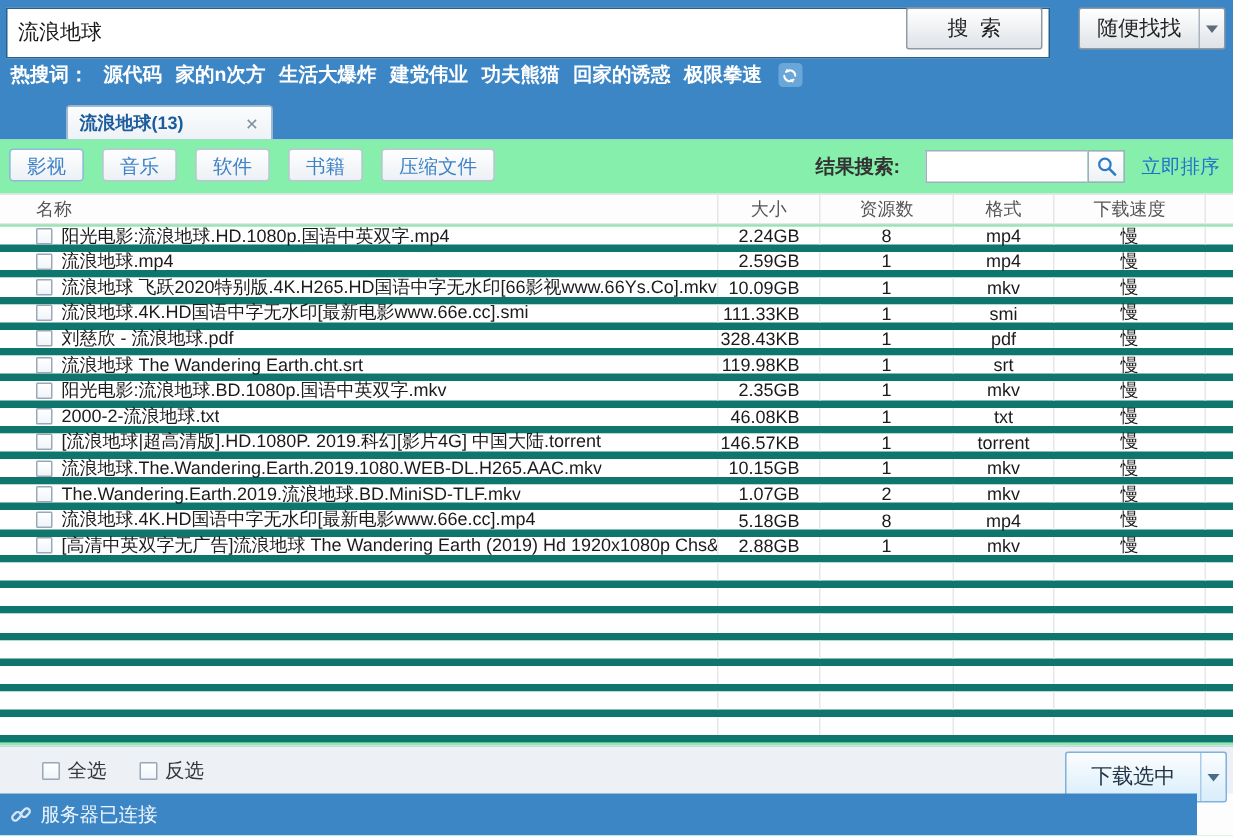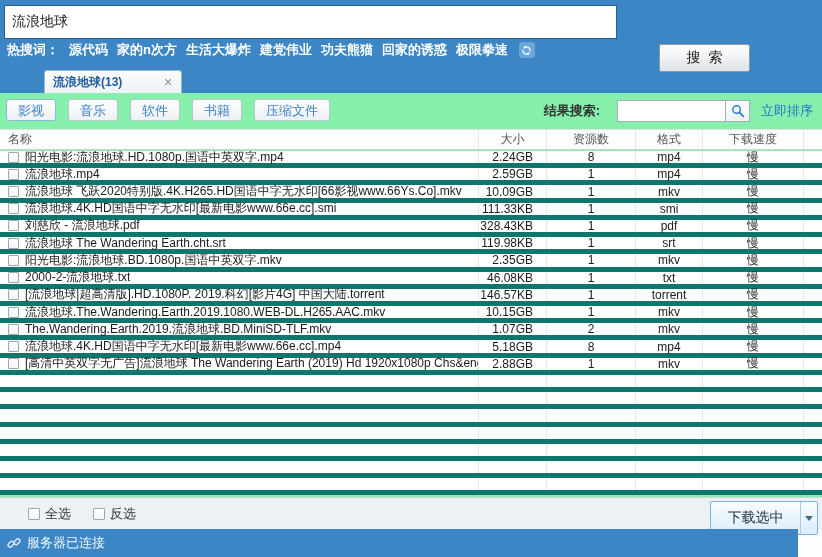--- a/index.html
+++ b/index.html
@@ -2,27 +2,27 @@
 <html><head>
 <meta charset="utf-8">
 <style>
   * { box-sizing: border-box; margin: 0; padding: 0; }
   html,body { width:822px; height:557px; }
   body { font-family:"Liberation Sans","DejaVu Sans",sans-serif; overflow:hidden; }
   .window { position:relative; width:822px; height:557px; background:#fdfdfd; overflow:hidden; }
 
   
   .top { position:absolute; left:0; top:0; width:822px; height:93px; background:#3d86c6; }
-  .search-input { position:absolute; left:4px; top:5px; width:613px; height:28px;
+  .search-input { position:absolute; left:4px; top:5px; width:696px; height:28px;
     border:1px solid #24618f; background:#fff; font-size:14px; padding:16px 7px; color:#1a1a1a; outline:none;
     font-family:inherit; }
   .top-btn { position:absolute; top:5px; height:28px; background:linear-gradient(#ffffff,#dfe3e7);
     border:1px solid #8d9aa5; border-radius:2px; font-size:14px; color:#222; display:flex;
     align-items:center; justify-content:center; cursor:default; white-space:pre; font-family:inherit; }
-  .btn-search { left:659px; width:91px;margin-top:39px; }
+  .btn-search { left:604px; width:91px; }
   .btn-random { left:719px; width:98px; padding:0; }
   .btn-random .lbl { flex:1; text-align:center; }
   .split-arrow { width:17px; height:100%; border-left:1px solid #aab4bd; display:flex;
     align-items:center; justify-content:center; }
   .tri { width:0; height:0; border-left:4px solid transparent; border-right:4px solid transparent;
     border-top:5px solid #5b6b7a; }
 
   .hotrow { position:absolute; left:7px; top:41px; right:8px; height:18px; display:flex;
     align-items:center; color:#ffffff; font-size:13px; font-weight:bold; }
   .hotrow .hot-label { margin-right:10px; }
@@ -54,21 +54,21 @@
     display:flex; align-items:center; justify-content:center; cursor:default; }
   .sort-link { font-size:13px; font-weight:normal; color:#2272cc; margin-left:11px; cursor:default; }
 
   .table-header { position:absolute; left:0; top:36px; width:822px; height:21px; display:flex;
     align-items:center; border-top:1px solid #e3e3e3; border-bottom:1px solid #d0d0d0;
     color:#555; font-size:12px; background:#fdfdfd; }
   .rows { position:absolute; left:0; top:58px; width:822px; bottom:0; overflow:hidden; }
   .row { display:flex; align-items:center; height:17.23px; border-bottom:5px solid #0f766e;
     font-size:12px; color:#1b1b1b; background:#fff; }
   .c-name { flex:1; min-width:0; padding-left:4px; display:flex; align-items:center;
-    white-space:nowrap; overflow:hidden; }
+    white-space:nowrap; overflow:hidden;margin-left:16px; }
   .c-name .nm { overflow:hidden; text-overflow:clip; white-space:nowrap; }
   .c-size { width:68px; text-align:right; padding-right:13px; border-left:1px solid #e7e7e7;
     align-self:stretch; display:flex; align-items:center; justify-content:flex-end; }
   .c-count { width:89px; text-align:center; border-left:1px solid #e7e7e7; align-self:stretch;
     display:flex; align-items:center; justify-content:center; }
   .c-format { width:67px; text-align:center; border-left:1px solid #e7e7e7; align-self:stretch;
     display:flex; align-items:center; justify-content:center; }
   .c-speed { width:101px; text-align:center; border-left:1px solid #e7e7e7; align-self:stretch;
     display:flex; align-items:center; justify-content:center; }
   .c-end { width:19px; border-left:1px solid #e7e7e7; align-self:stretch; }
@@ -98,20 +98,26 @@
   .status .ic { margin-right:6px; display:inline-flex; }
 </style>
 </head>
 <body>
 
 <div class="window">
 
   <div class="top">
     <input class="search-input" value="流浪地球" style="">
     <button class="top-btn btn-search">搜  索</button>
+    <div class="top-btn btn-random">
+      <span class="lbl">随便找找</span>
+      <span class="split-arrow">
+        <span class="tri"></span>
+      </span>
+    </div>
 
     <div class="hotrow">
       <span class="hot-label">热搜词：</span>
       <span style="display:flex;">
           <span class="hotword">源代码</span>
           <span class="hotword">家的n次方</span>
           <span class="hotword">生活大爆炸</span>
           <span class="hotword">建党伟业</span>
           <span class="hotword">功夫熊猫</span>
           <span class="hotword">回家的诱惑</span>

